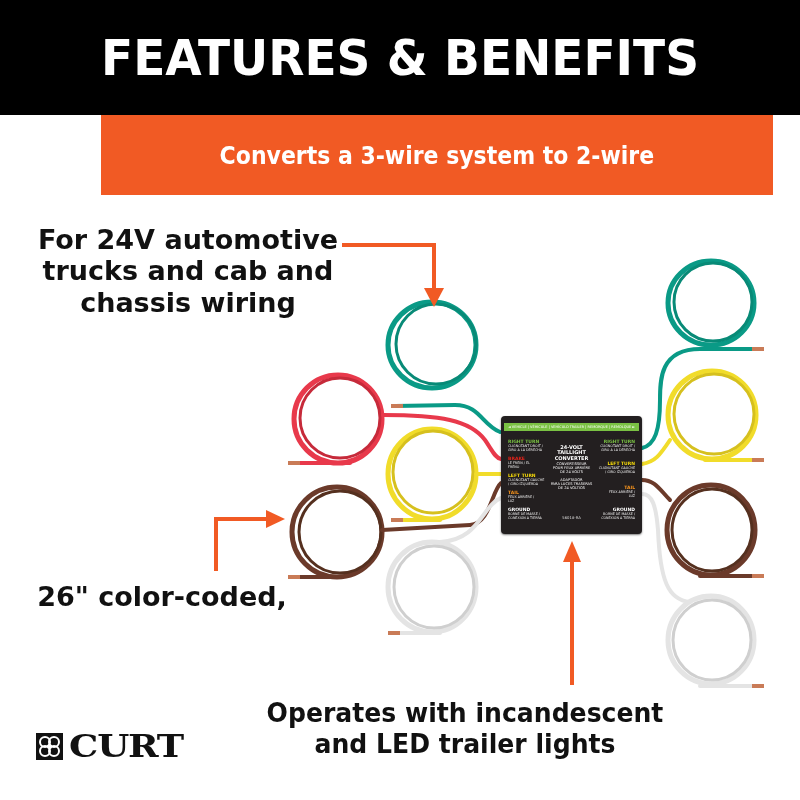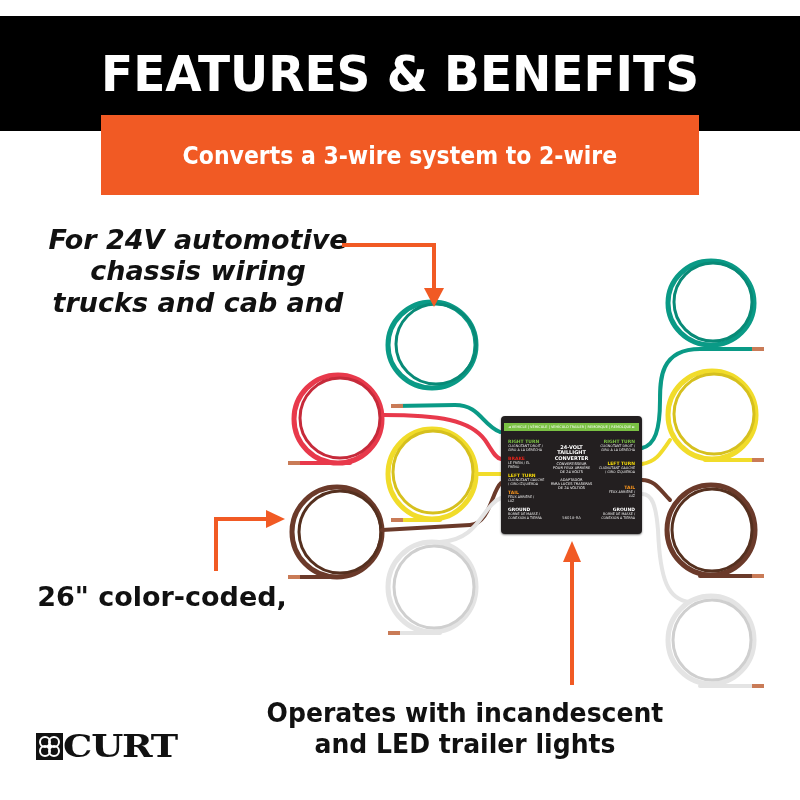--- a/index.html
+++ b/index.html
@@ -1,33 +1,33 @@
 <!DOCTYPE html>
 <html><head>
 <meta charset="utf-8">
 <style>
   html, body { margin:0; padding:0; }
   body { width:800px; height:800px; position:relative; background:#ffffff; overflow:hidden;
          font-family:"DejaVu Sans", "Liberation Sans", sans-serif; }
-  .header { position:absolute; left:0; top:16px; width:800px; height:115px; background:#000000;
+  .header { position:absolute; left:0; top:0; width:800px; height:115px; background:#000000;
             display:flex; align-items:center; justify-content:center; }
   .header h1 { margin:0; color:#ffffff; font-family:"DejaVu Sans", sans-serif; font-weight:bold;
                font-size:50px; letter-spacing:0px; transform:scaleX(0.94); }
-  .banner { position:absolute; left:101px; top:115px; width:598px; height:80px; background:#F15A24;
+  .banner { position:absolute; left:101px; top:115px; width:672px; height:80px; background:#F15A24;
             display:flex; align-items:center; justify-content:center; }
   .banner span { color:#ffffff; font-family:"DejaVu Sans", sans-serif; font-weight:bold; font-size:25px;
                  transform:scaleX(0.88); display:inline-block; }
   .callout { position:absolute; color:#111111; font-family:"DejaVu Sans", sans-serif; font-weight:bold;
              text-align:center; line-height:1.16; }
-  .c1 { left:28px; top:224px; width:340px; font-size:27px;font-style:italic; }
+  .c1 { left:18px; top:224px; width:340px; font-size:27px; }
   .c2 { left:12px; top:581px; width:300px; font-size:27px; }
   .c3 { left:230px; top:697px; width:470px; font-size:27px; transform:scaleX(0.93); }
   .c1 div, .c2 div, .c3 div { white-space:nowrap; }
   svg.art { position:absolute; left:0; top:0; }
-  .logo { position:absolute; left:36px; top:730px; display:flex; align-items:center; gap:0; }
+  .logo { position:absolute; left:36px; top:730px; display:flex; align-items:center; gap:6px; }
   .logo-mark { width:27px; height:27px; background:#111; position:relative; }
   .logo-text { font-family:"DejaVu Serif", serif; font-weight:bold; font-size:32px; color:#111;
                letter-spacing:-1px; line-height:1; transform:scaleX(1.15); transform-origin:left; }
   .module { position:absolute; left:501px; top:416px; width:141px; height:118px; background:#231f20;
             border-radius:4px; box-shadow:0 1px 2px rgba(0,0,0,0.5); overflow:hidden; }
   .module .strip { position:absolute; left:3px; top:7px; width:135px; height:8px; background:#7ac143;
                    color:#fff; font-size:3.5px; display:flex; justify-content:space-between;
                    align-items:center; padding:0 4px; box-sizing:border-box; font-family:"DejaVu Sans", sans-serif; }
   .module .lbl { position:absolute; font-family:"DejaVu Sans", sans-serif; font-weight:bold; font-size:4.5px; line-height:1.05; }
   .module .sub { position:absolute; font-family:"DejaVu Sans", sans-serif; font-size:3.3px; color:#e8e8e8; line-height:1.1; }
@@ -40,22 +40,22 @@
 <div class="header">
   <h1>FEATURES &amp; BENEFITS</h1>
 </div>
 
 <div class="banner">
   <span>Converts a 3-wire system to 2-wire</span>
 </div>
 
 <div class="callout c1">
   <div>For 24V automotive</div>
+  <div>trucks and cab and</div>
   <div>chassis wiring</div>
-  <div>trucks and cab and</div>
 </div>
 
 <div class="callout c2">
   <div>26" color-coded,</div>
 </div>
 
 <div class="callout c3">
   <div>Operates with  incandescent</div>
   <div>and LED trailer lights</div>
 </div>

